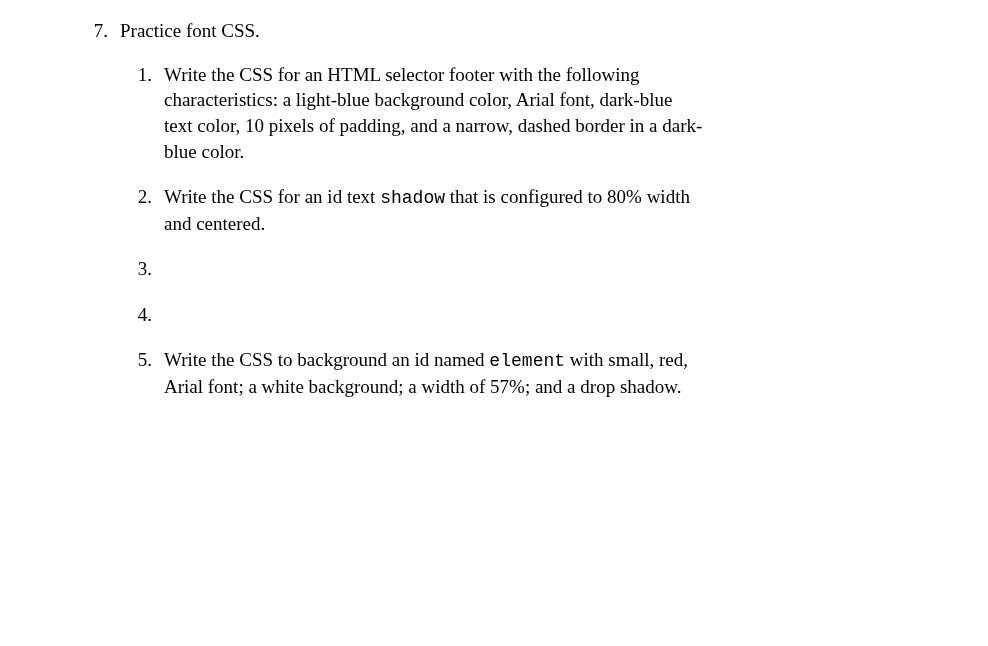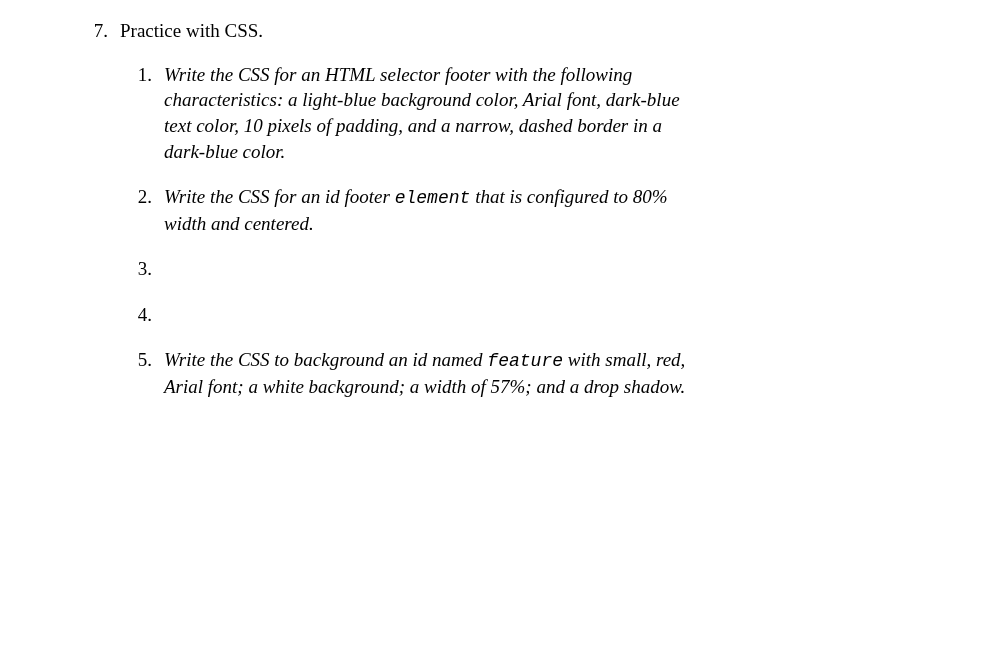--- a/index.html
+++ b/index.html
@@ -39,53 +39,52 @@
     }
     .sub-marker {
       width: 28px;
       text-align: right;
       padding-right: 12px;
       flex-shrink: 0;
     }
     .sub-text {
       flex: 1;
       max-width: 540px;
-      font-style: italic;
     }
     .mono {
       font-family: 'Courier New', Courier, monospace;
       font-size: 0.95em;
     }
   </style>
 </head>
 <body>
 
 <div class="main-item">
   <div class="main-marker">7.</div>
-  <div class="main-text">Practice with CSS.</div>
+  <div class="main-text">Practice font CSS.</div>
 </div>
 
 <div class="sub-list">
 
   <div class="sub-item">
     <div class="sub-marker">1.</div>
     <div class="sub-text">Write the CSS for an HTML selector footer with the following characteristics: a light-blue background color, Arial font, dark-blue text color, 10 pixels of padding, and a narrow, dashed border in a dark-blue color.</div>
   </div>
 
   <div class="sub-item">
     <div class="sub-marker">2.</div>
-    <div class="sub-text"><span>Write the CSS for an id footer </span><span class="mono">element</span><span> that is configured to 80% width and centered.</span></div>
+    <div class="sub-text"><span>Write the CSS for an id text </span><span class="mono">shadow</span><span> that is configured to 80% width and centered.</span></div>
   </div>
 
   <div class="sub-item">
     <div class="sub-marker">3.</div>
   </div>
 
   <div class="sub-item">
     <div class="sub-marker">4.</div>
   </div>
 
   <div class="sub-item">
     <div class="sub-marker">5.</div>
-    <div class="sub-text"><span>Write the CSS to background an id named </span><span class="mono">feature</span><span> with small, red, Arial font; a white background; a width of 57%; and a drop shadow.</span></div>
+    <div class="sub-text"><span>Write the CSS to background an id named </span><span class="mono">element</span><span> with small, red, Arial font; a white background; a width of 57%; and a drop shadow.</span></div>
   </div>
 
 </div>
 
 </body></html>

